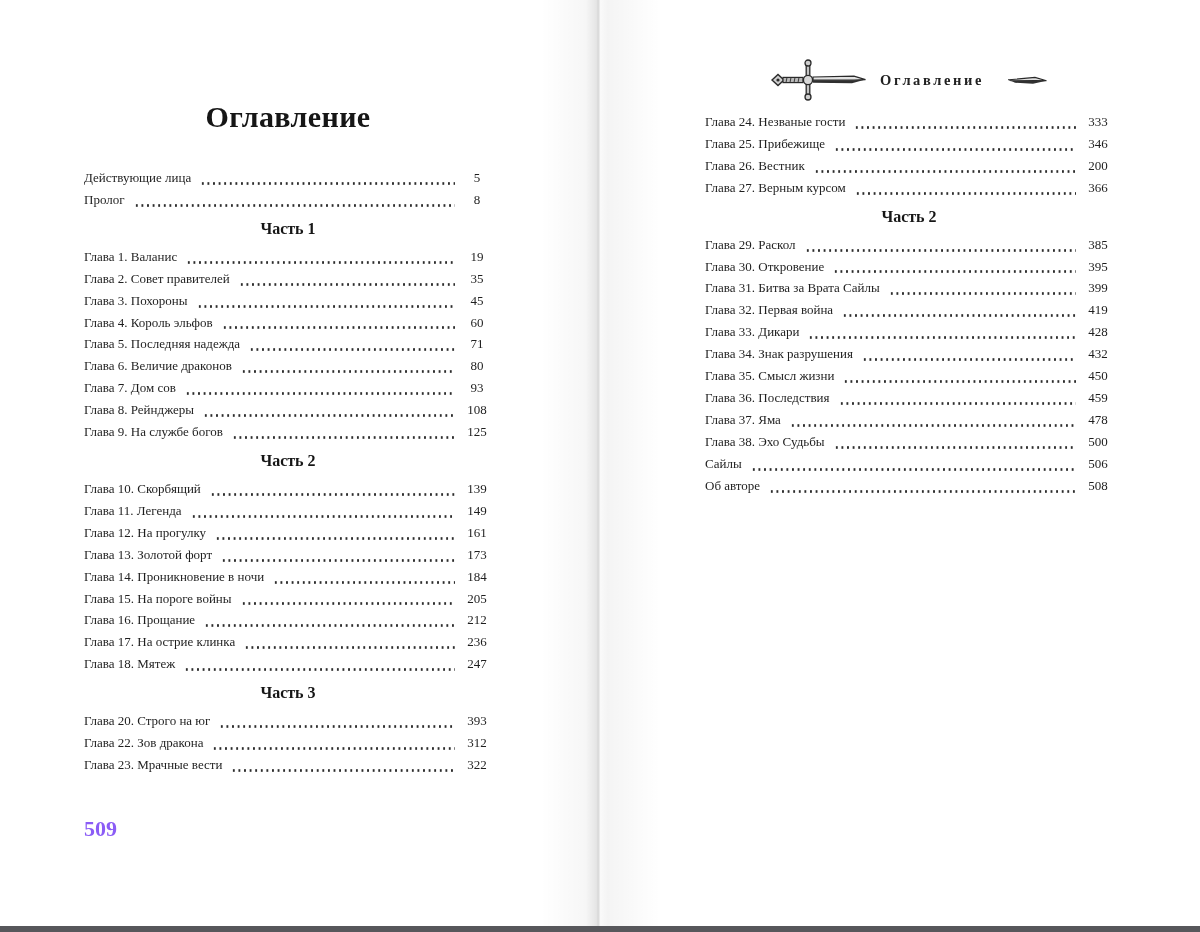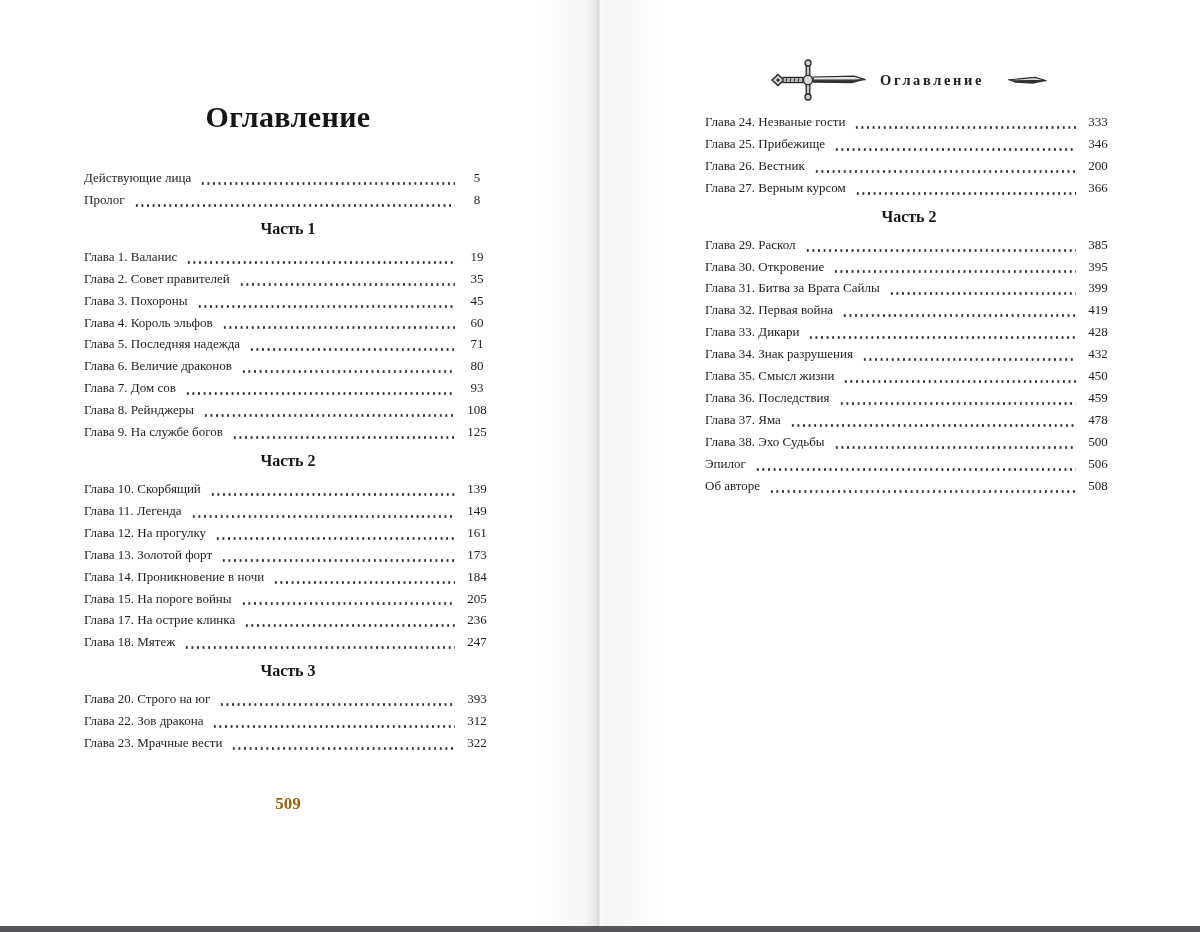--- a/index.html
+++ b/index.html
@@ -91,24 +91,23 @@
     background-size: 5.6px 3px;
     background-repeat: repeat-x;
     background-position: left bottom;
   }
   .toc-row .pg {
     flex: 0 0 auto;
     min-width: 30px;
     text-align: center;
   }
   .folio {
-    text-align: center;
     font-weight: bold;
-    font-size: 17px;
-    color: #a16207;
+    font-size: 22px;
+    color: #8b5cf6;
     margin-top: 40px;
   }
   
   .running-head {
     display: flex;
     align-items: center;
     justify-content: center;
     height: 44px;
     margin-bottom: 9px;
   }
@@ -208,20 +207,25 @@
         </div>
         <div class="toc-row">
           <span class="lbl">Глава 14. Проникновение в ночи</span>
           <span class="dots"></span>
           <span class="pg">184</span>
         </div>
         <div class="toc-row">
           <span class="lbl">Глава 15. На пороге войны</span>
           <span class="dots"></span>
           <span class="pg">205</span>
+        </div>
+        <div class="toc-row">
+          <span class="lbl">Глава 16. Прощание</span>
+          <span class="dots"></span>
+          <span class="pg">212</span>
         </div>
         <div class="toc-row">
           <span class="lbl">Глава 17. На острие клинка</span>
           <span class="dots"></span>
           <span class="pg">236</span>
         </div>
         <div class="toc-row">
           <span class="lbl">Глава 18. Мятеж</span>
           <span class="dots"></span>
           <span class="pg">247</span>
@@ -341,21 +345,21 @@
           <span class="lbl">Глава 37. Яма</span>
           <span class="dots"></span>
           <span class="pg">478</span>
         </div>
         <div class="toc-row">
           <span class="lbl">Глава 38. Эхо Судьбы</span>
           <span class="dots"></span>
           <span class="pg">500</span>
         </div>
         <div class="toc-row">
-          <span class="lbl">Эпилог</span>
+          <span class="lbl">Сайлы</span>
           <span class="dots"></span>
           <span class="pg">506</span>
         </div>
         <div class="toc-row">
           <span class="lbl">Об авторе</span>
           <span class="dots"></span>
           <span class="pg">508</span>
         </div>
       </div>
   </section>

